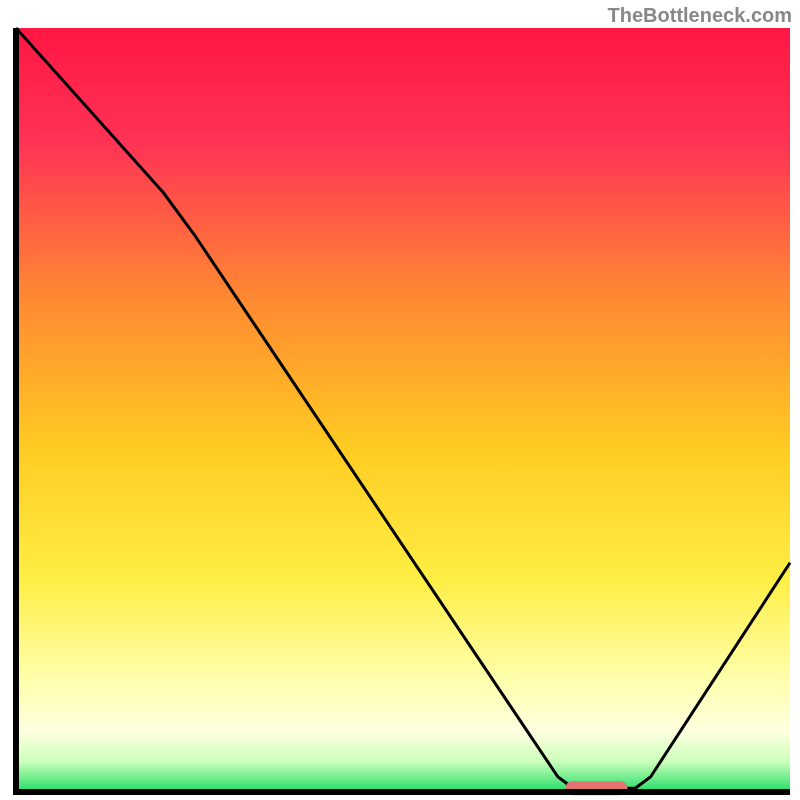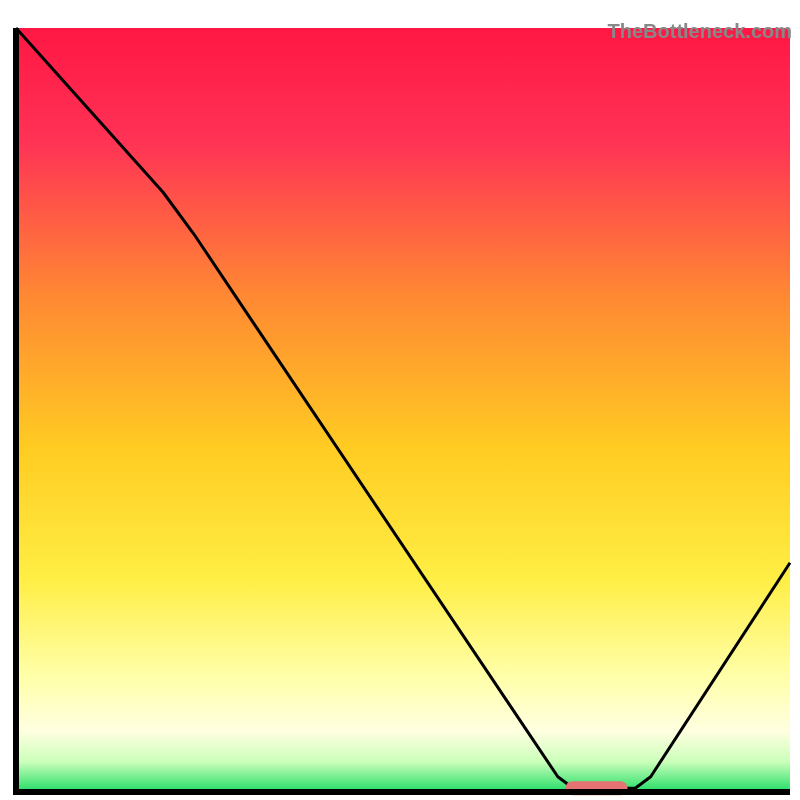--- a/index.html
+++ b/index.html
@@ -11,21 +11,21 @@
     font-family: Arial, sans-serif;
     position: relative;
   }
   .chart-container {
     position: relative;
     width: 800px;
     height: 800px;
   }
   .watermark {
     position: absolute;
-    top: 20px;
+    top: 4px;
     right: 8px;
     font-size: 20px;
     font-weight: bold;
     color: #888888;
     z-index: 10;
   }
   svg {
     display: block;
   }
 </style>

